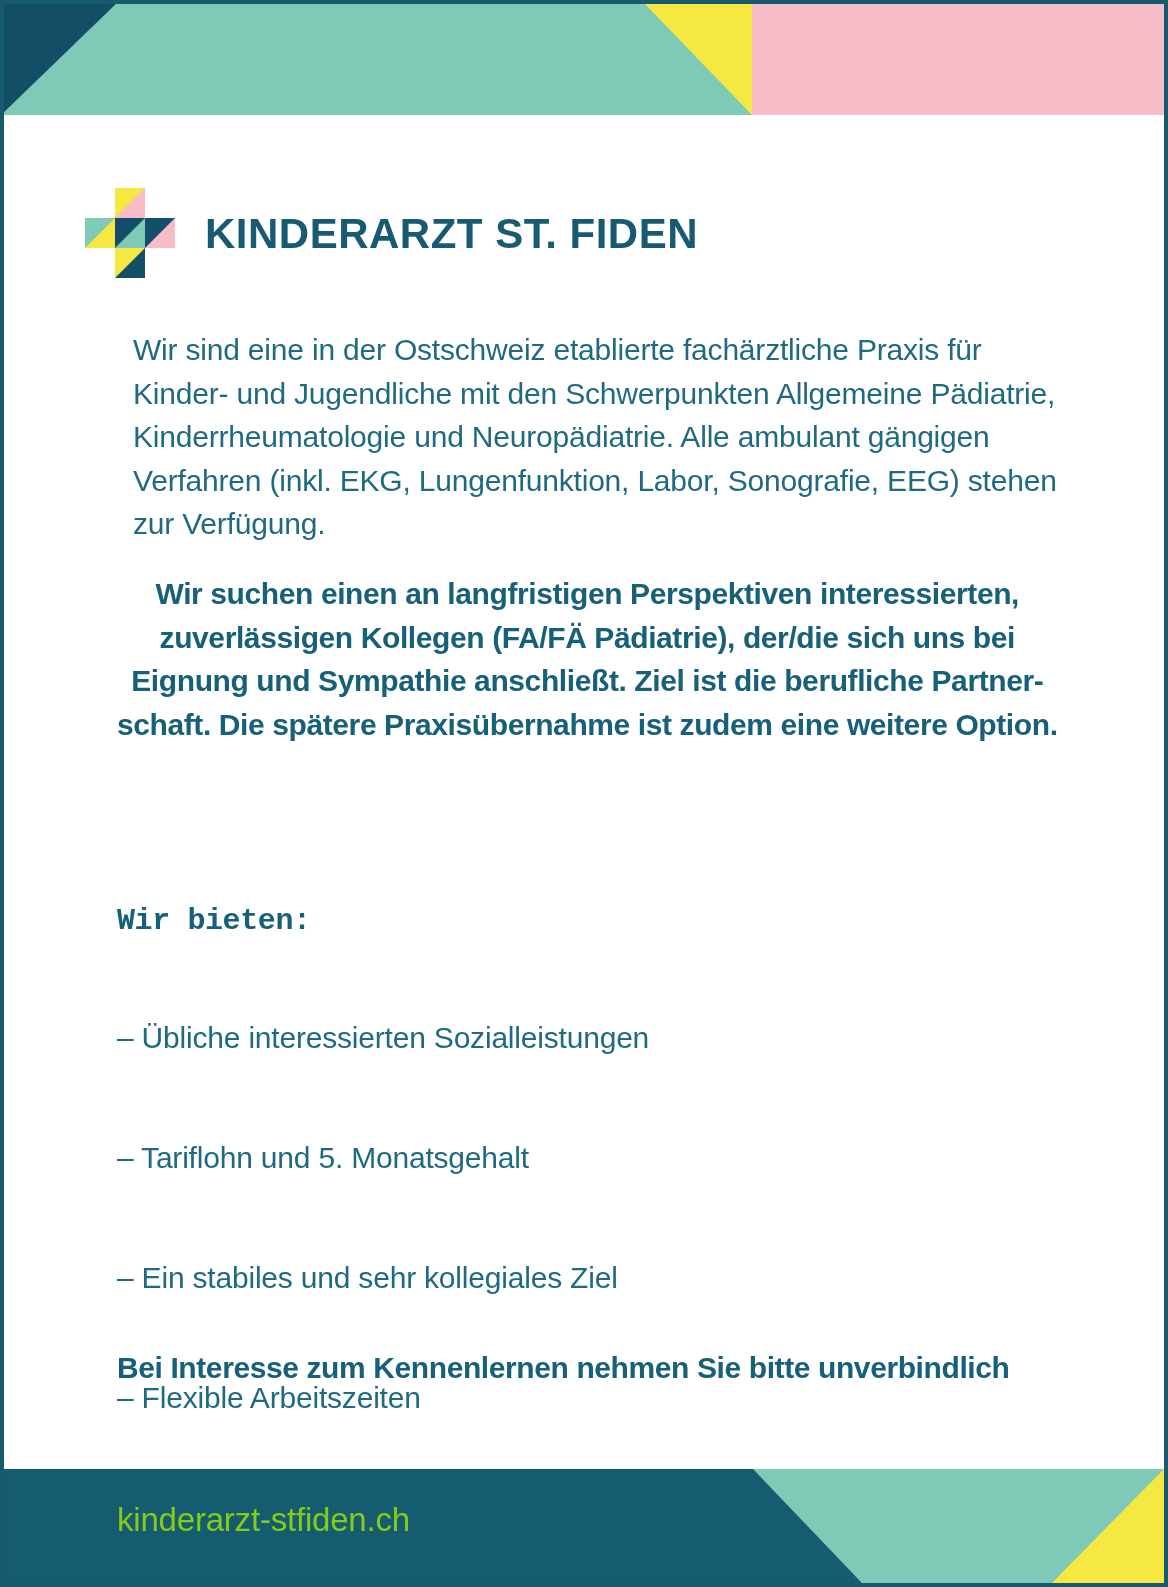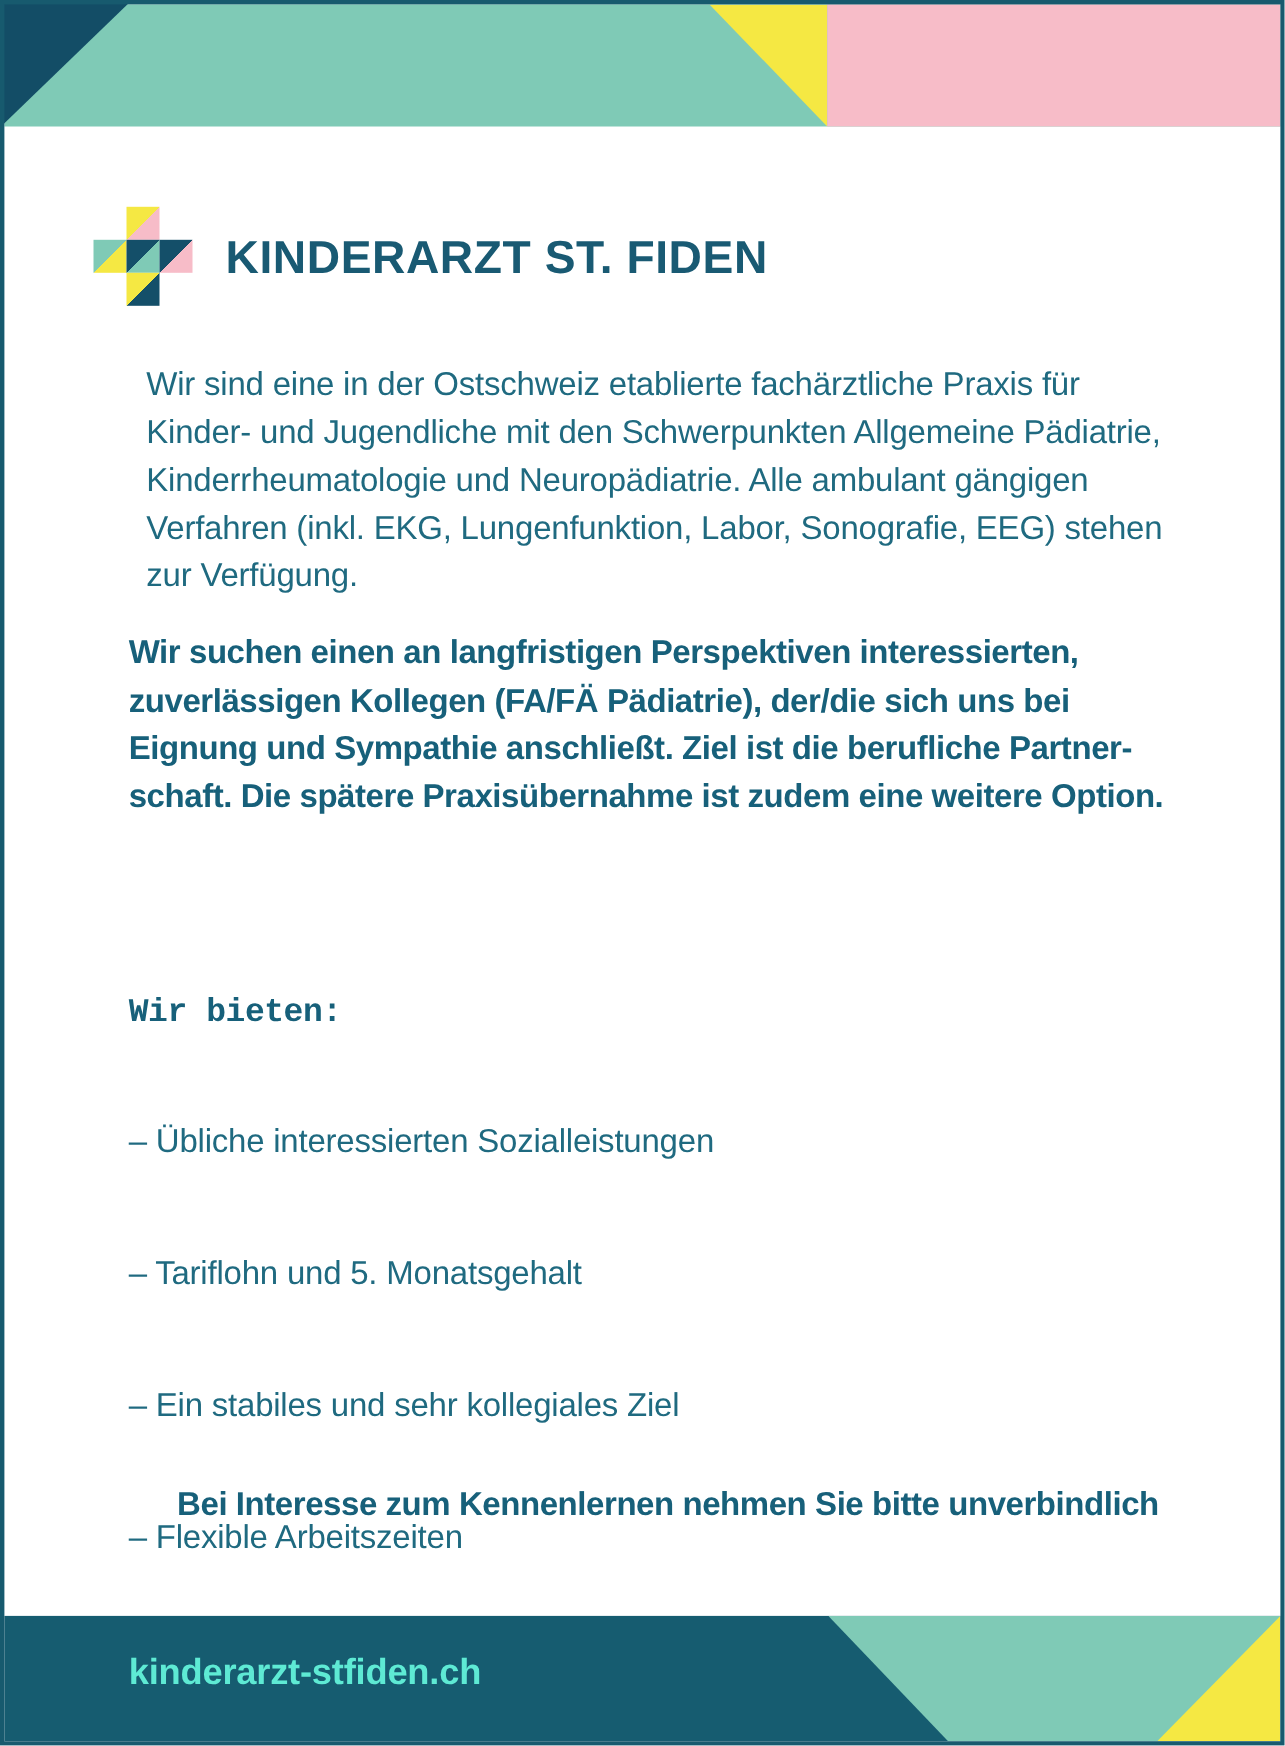--- a/index.html
+++ b/index.html
@@ -53,51 +53,51 @@
   }
   
   .para {
     position: absolute; left: 117px; margin: 0;
     font-size: 30px; line-height: 43.5px;
     color: #1f6a80; letter-spacing: -0.2px;
     white-space: pre;
   }
   .bold { font-weight: 700; color: #17607a; letter-spacing: -0.4px; }
   .p-intro   { top: 328px; margin-left: 16px; }
-  .p-vacancy { top: 572px; }
+  .p-vacancy { top: 572px; text-align: center; }
   .p-skills  { top: 778px; }
   .offer-heading { top: 900px; font-family: Liberation Mono, monospace; }
   .offer-list {
     position: absolute; left: 117px; top: 938px;
     margin: 0; padding: 0; list-style: none;
     font-size: 30px; line-height: 40px;
     color: #1f6a80; letter-spacing: -0.2px; white-space: pre;
   }
   .p-contact { top: 1260px; line-height: 43px; }
-  .p-contact .line { display: block; margin-left: 44px; }
+  .p-contact .line { display: block; }
   
   .band-bottom {
     position: absolute; left: 4px; right: 4px; top: 1469px; bottom: 4px;
     background: #165c70;
     z-index: 1;
   }
   .band-bottom .mint-quad {
     position: absolute; right: 0; top: 0; bottom: 0; width: 411px;
     background: #7fcab6;
     clip-path: polygon(0 0, 100% 0, 100% 100%, 26.5% 100%);
   }
   .band-bottom .yellow-corner {
     position: absolute; right: 0; top: 0; bottom: 0; width: 112px;
     background: #f5e843;
     clip-path: polygon(100% 0, 100% 100%, 0 100%);
   }
   .website {
     position: absolute; left: 113px; top: 0; bottom: 12px;
     display: flex; align-items: center;
-    font-size: 33px; font-weight: 700; color: #5eead4; letter-spacing: -0.2px;
+    font-size: 33px; font-weight: 400; color: #84cc16; letter-spacing: -0.2px;
   }
 </style>
 </head>
 <body>
 
 <div class="page">
 
   <div class="band-top">
     <div class="navy-tri"></div>
     <div class="yellow-tri"></div>

